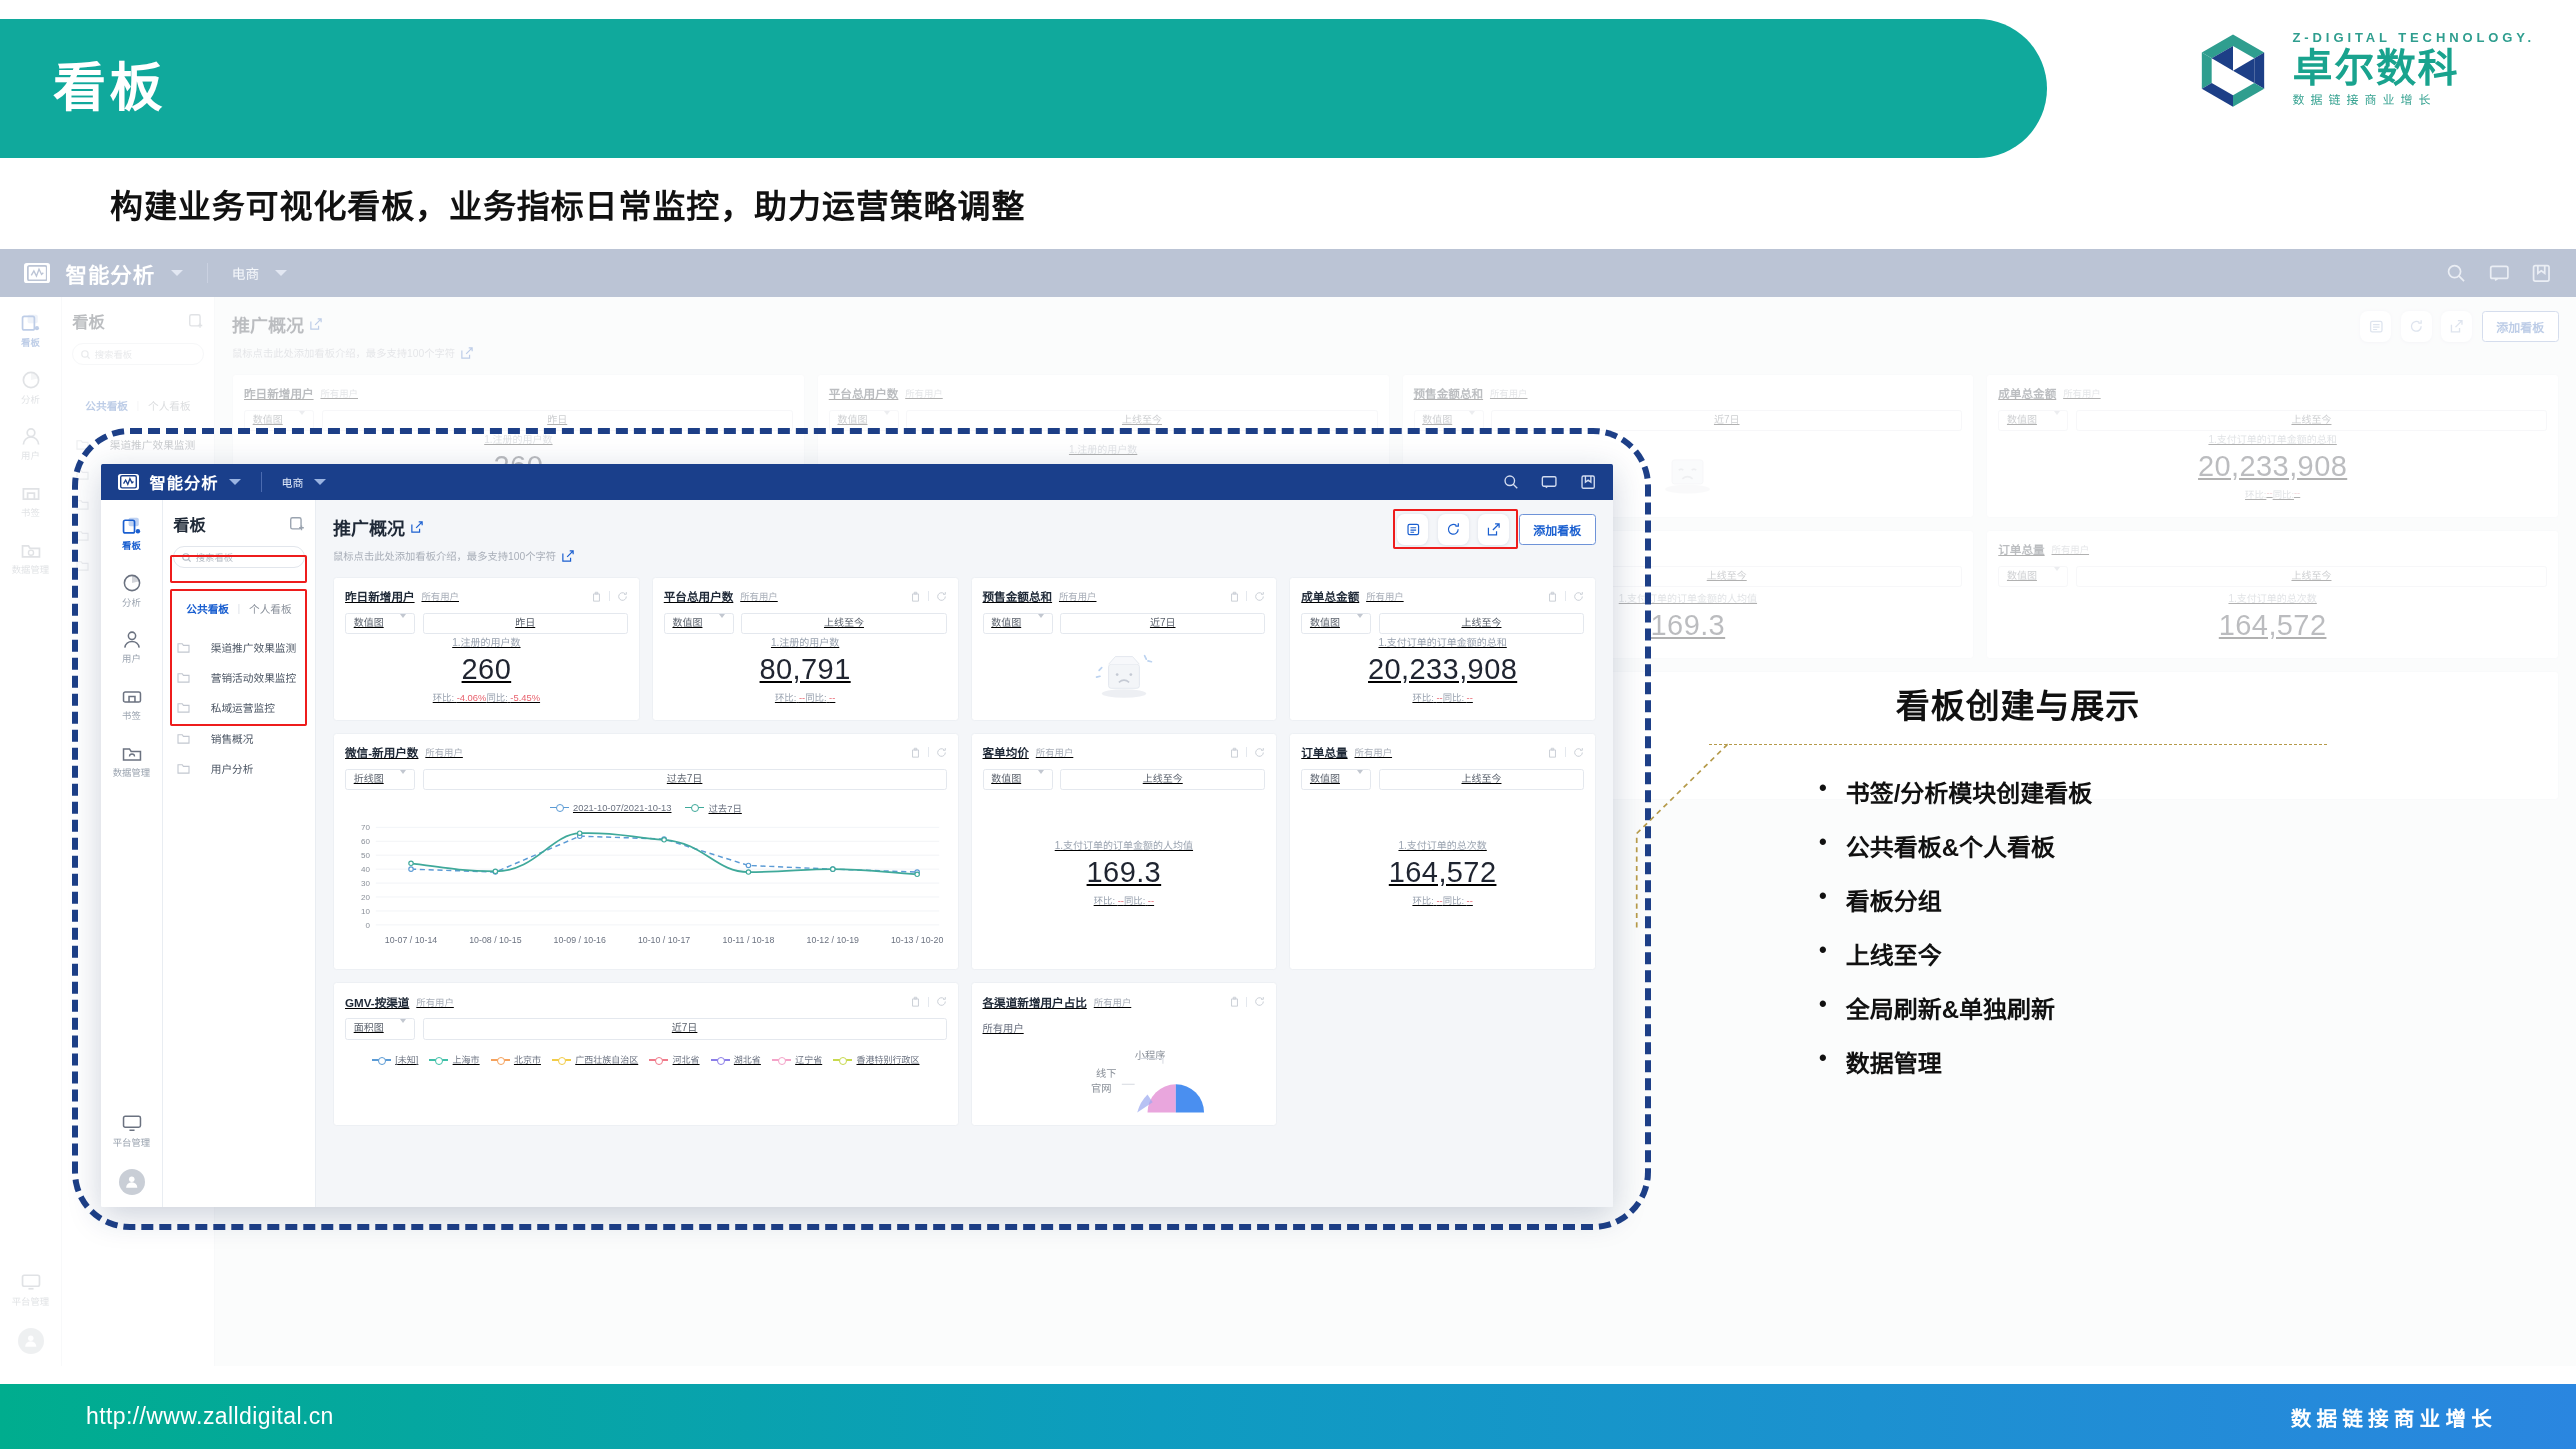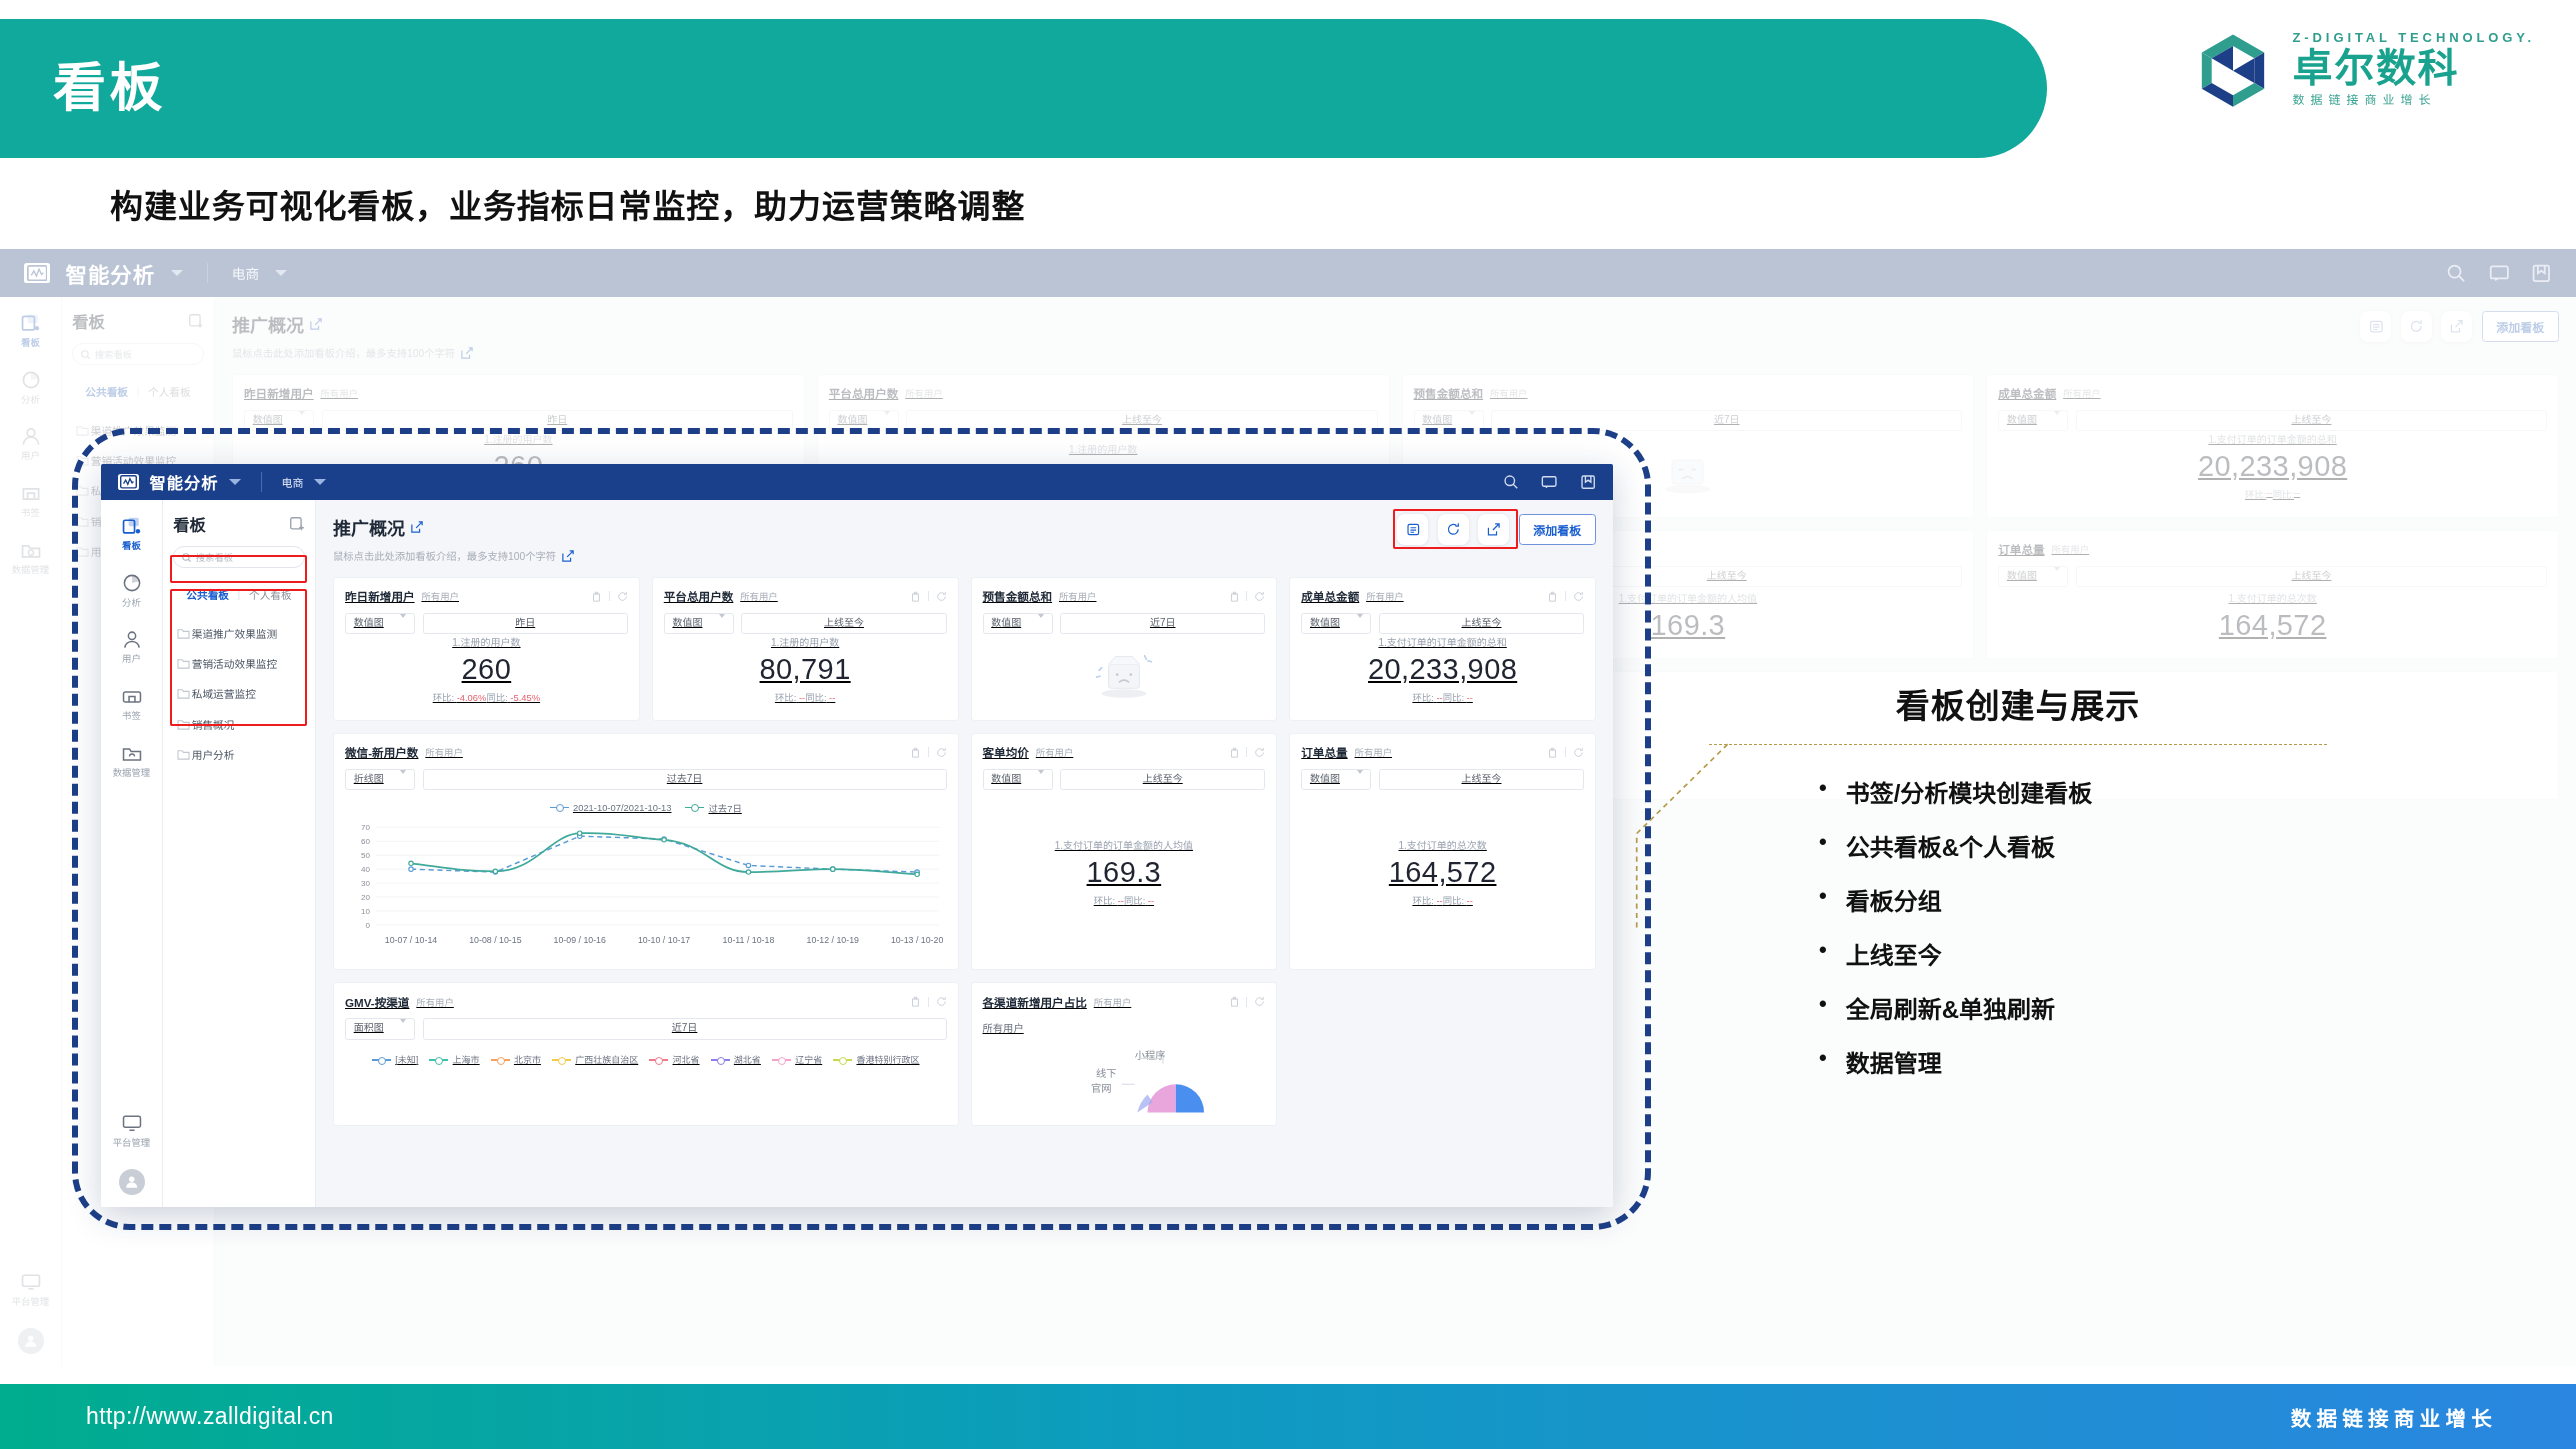--- a/index.html
+++ b/index.html
@@ -97,32 +97,32 @@
   
   .listpanel {
     width: 153px; background: #fff; border-right: 0.9px solid #e9edf2;
     padding: 12px 10.3px 0 10.3px; flex: none; position: relative;
   }
   .lp-head { display:flex; align-items:center; justify-content:space-between; margin-bottom: 10.3px; }
   .lp-title { font-size: 16.3px; font-weight: bold; color: #1f2937; }
   .lp-search {
     height: 22px; border: 0.9px solid #e2e6ec; border-radius: 12px;
     display:flex; align-items:center; gap:4.3px; padding: 0 7.7px;
-    font-size: 9.4px; color: #b4bac3; margin-bottom: 14px;
+    font-size: 9.4px; color: #b4bac3; margin-bottom: 28px;
   }
   .lp-tabs {
     display:flex; align-items:center; justify-content:center; gap:8.6px;
     font-size: 10.7px; padding: 4.3px 1.7px; position: relative;
   }
   .lp-tab-active { color:#1a5fd0; font-weight: bold; }
   .lp-tab { color:#8b929c; }
   .lp-tab-sep { color:#dfe3e9; }
   .lp-folders { margin-top: 12px; display:flex; flex-direction:column; }
   .lp-folder {
-    display:flex; align-items:center; gap:2px;
+    display:flex; align-items:center; gap:21px;
     font-size: 10.7px; color: #4b5563; padding: 7.7px 3.4px;
   }
   .folder-ico { width: 13px; height: 11px; flex:none; }
 
   
   .main { flex: 1; padding: 13.7px 17px 0 17px; overflow: hidden; position: relative; }
   .main-head { display:flex; align-items:flex-start; }
   .board-title {
     font-size: 18px; font-weight: bold; color: #1f2937;
     display:flex; align-items:center; gap:6px;

